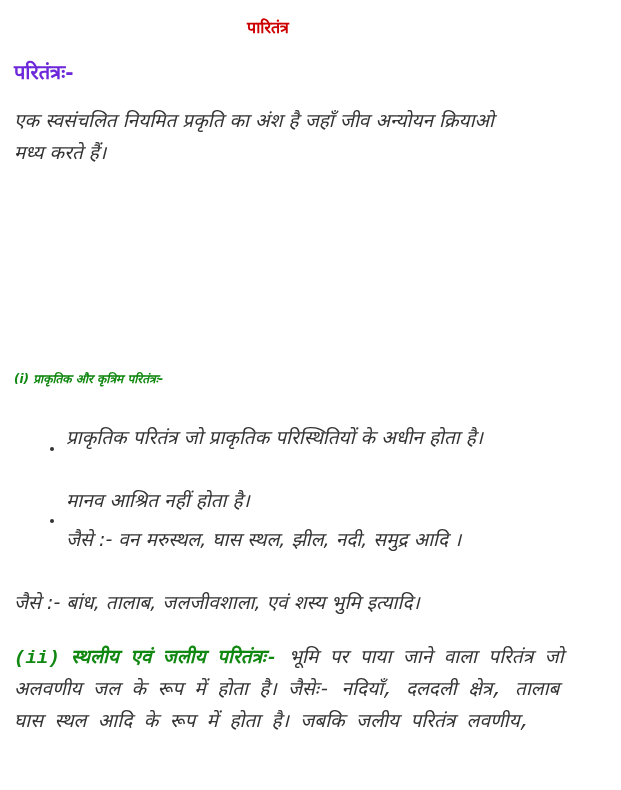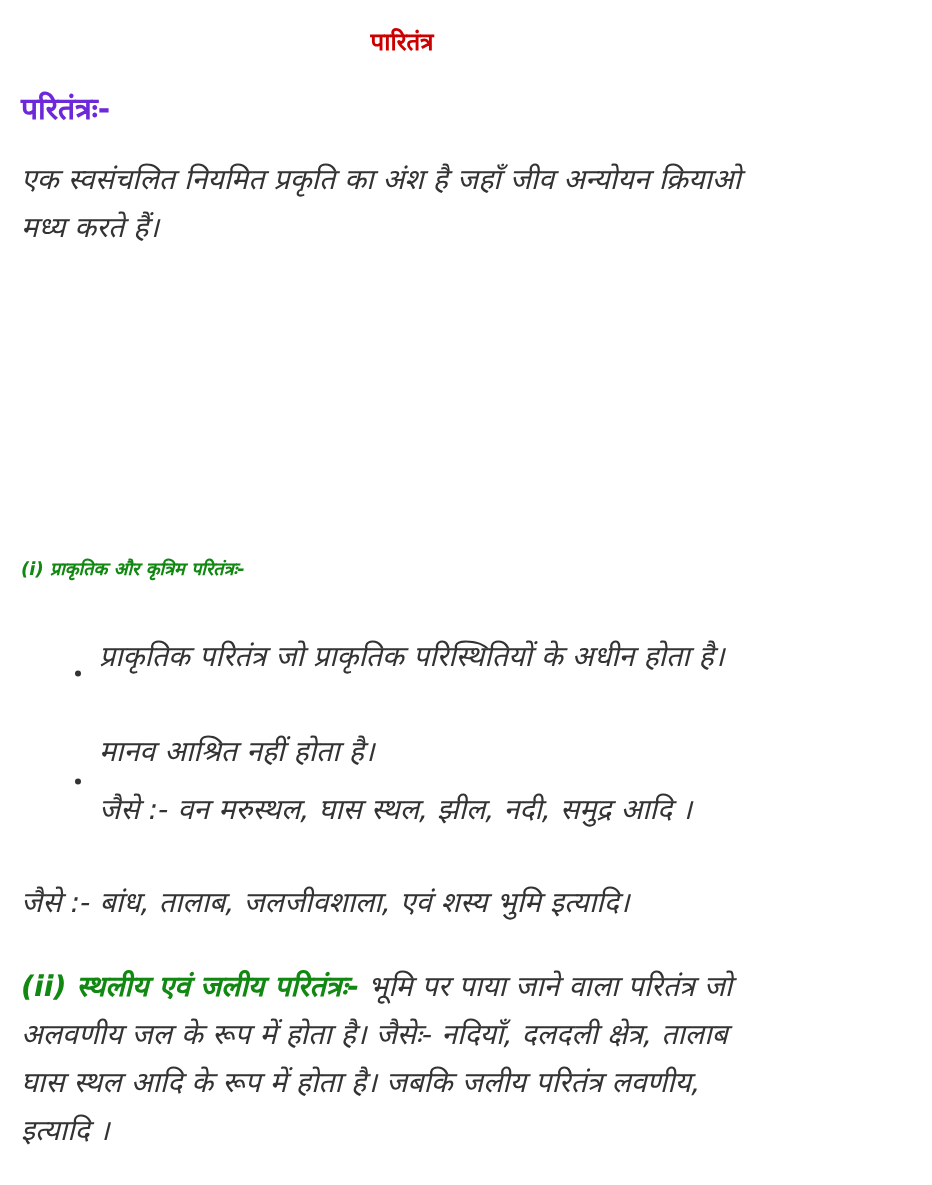--- a/index.html
+++ b/index.html
@@ -96,20 +96,19 @@
     <span class="dot" style="left:50px; top:447px;"></span>
     <div class="bullet-line" style="left:66px; top:424px;">प्राकृतिक परितंत्र जो प्राकृतिक परिस्थितियों के अधीन होता है।</div>
     <div class="bullet-line" style="left:66px; top:456px;margin-top:31px;">मानव आश्रित नहीं होता है।</div>
     <span class="dot" style="left:50px; top:519px;"></span>
     <div class="bullet-line" style="left:66px; top:496px;margin-top:30px;">जैसे :- वन मरुस्थल, घास स्थल, झील, नदी, समुद्र आदि ।</div>
   </div>
 
 
   <div class="para" style="top:586px;">जैसे :- बांध, तालाब, जलजीवशाला, एवं शस्य भुमि इत्यादि।</div>
 
-  <div class="para" style="top:642px;">
+  <div class="para" style="top:642px;font-family:Liberation Mono, monospace;">
     <span class="line"><span class="inline-green">(ii) स्थलीय एवं जलीय परितंत्रः-</span><span> भूमि पर पाया जाने वाला परितंत्र जो</span></span>
     <span class="line">अलवणीय जल के रूप में होता है। जैसेः- नदियाँ, दलदली क्षेत्र, तालाब</span>
     <span class="line">घास स्थल आदि के रूप में होता है। जबकि जलीय परितंत्र लवणीय,</span>
-    <span class="line">इत्यादि ।</span>
   </div>
 
 </div>
 
 </body></html>

